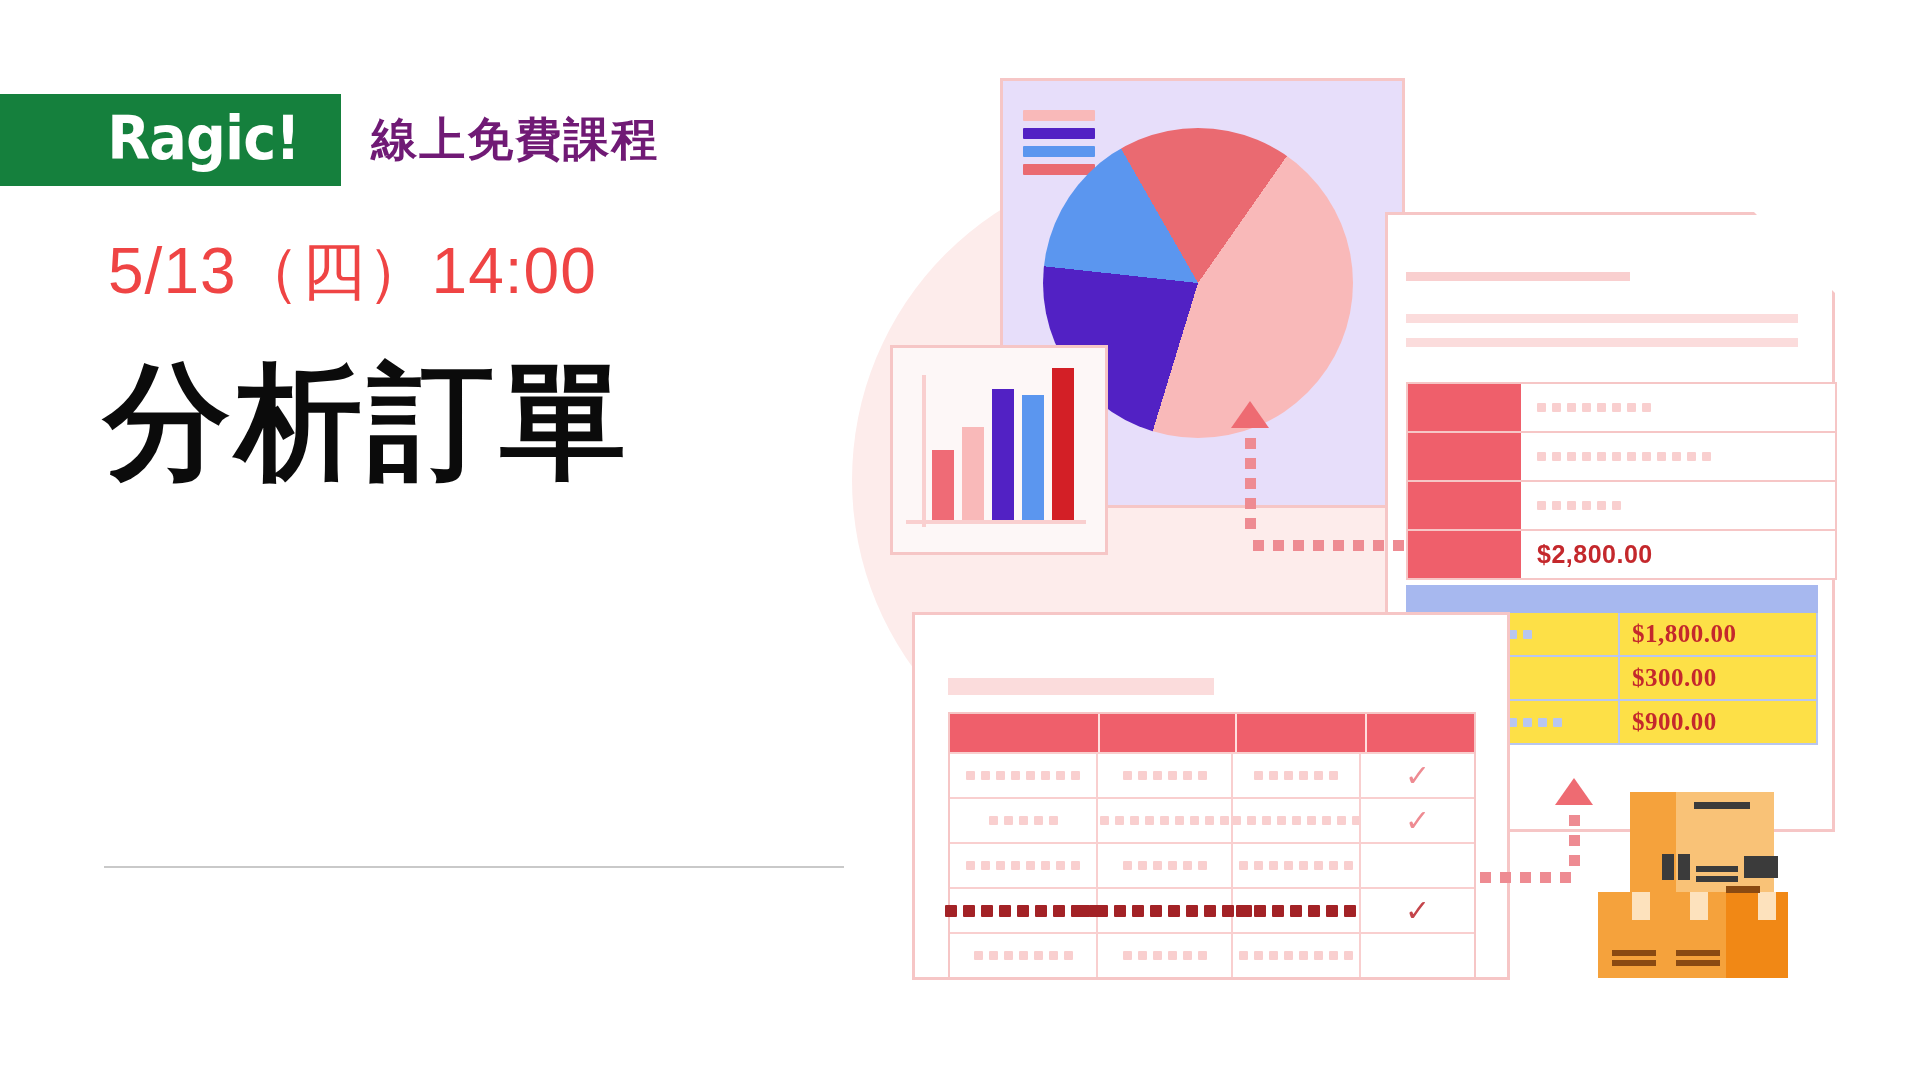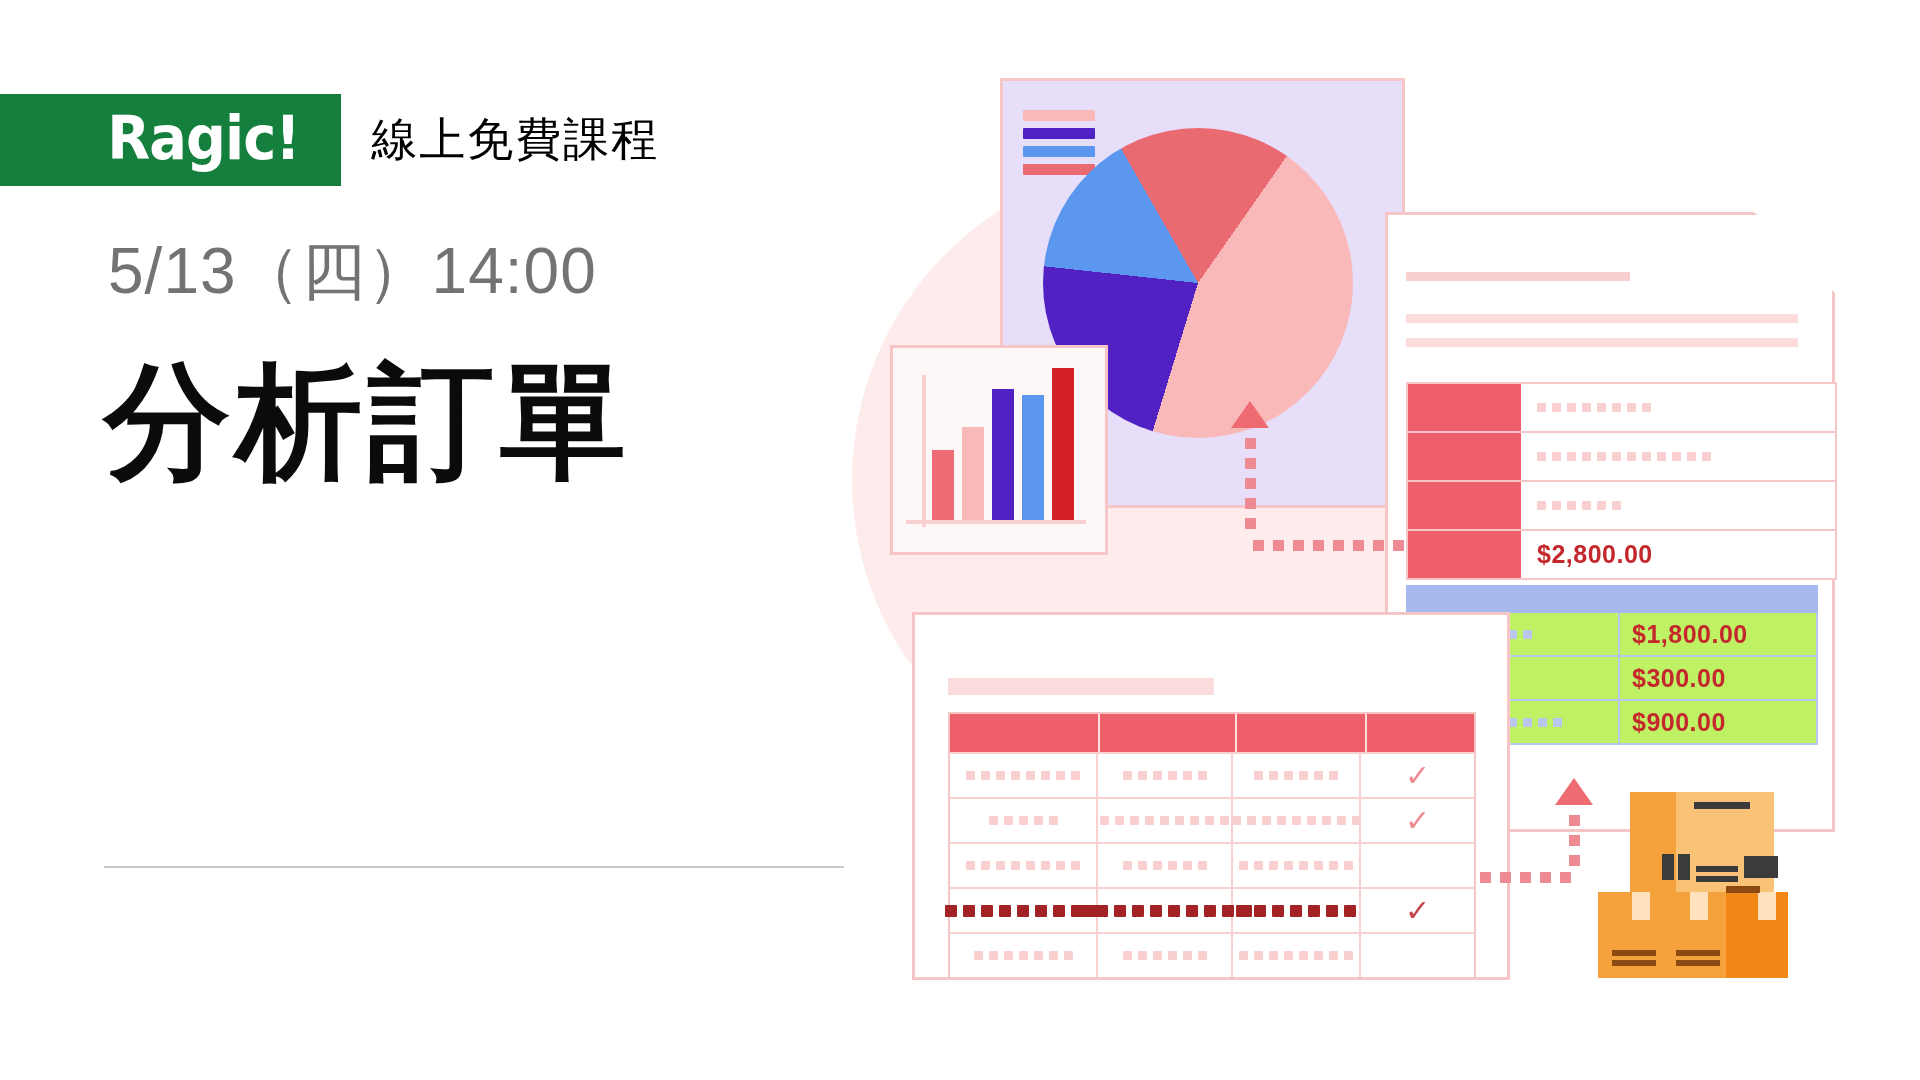--- a/index.html
+++ b/index.html
@@ -36,33 +36,33 @@
     font-family: "DejaVu Sans", sans-serif;
     font-weight: bold;
     font-size: 60px;
     letter-spacing: -1px;
     line-height: 1;
     font-style: normal;
     transform: scaleX(0.93);
   }
   .subtitle {
     margin-left: 30px;
-    color: #000000;
+    color: #701a75;
     font-size: 46px;
-    font-weight: normal;
+    font-weight: bold;
     letter-spacing: 2px;
     white-space: nowrap;
   }
 
   .date-line {
     position: absolute;
     left: 108px;
     top: 228px;
     font-size: 64px;
-    color: #737373;
+    color: #ef4444;
     letter-spacing: 1px;
     white-space: nowrap;
     font-weight: 300;
   }
 
   .headline {
     position: absolute;
     left: 104px;
     top: 338px;
     font-size: 126px;
@@ -214,21 +214,21 @@
   }
   .blue-table {
     position: absolute;
     left: 1406px;
     top: 613px;
     width: 412px;
     border: 2px solid #b8c6f0;
     border-top: 0;
     box-sizing: border-box;
   }
-  .blue-row { display: flex; height: 42px; border-bottom: 2px solid #b8c6f0; background: #bef264; }
+  .blue-row { display: flex; height: 42px; border-bottom: 2px solid #b8c6f0; background: #fde047; font-family: Liberation Serif, serif; }
   .blue-row:last-child { border-bottom: 0; }
   .blue-c1 { width: 24px; border-right: 2px solid #b8c6f0; }
   .blue-c2 { width: 170px; border-right: 2px solid #b8c6f0; display: flex; align-items: center; padding-left: 14px; }
   .blue-c3 { flex: 1; display: flex; align-items: center; padding-left: 12px; }
 
   
   .dots { display: flex; gap: 6px; align-items: center; }
   .dots b {
     display: block;
     width: 9px; height: 9px;

